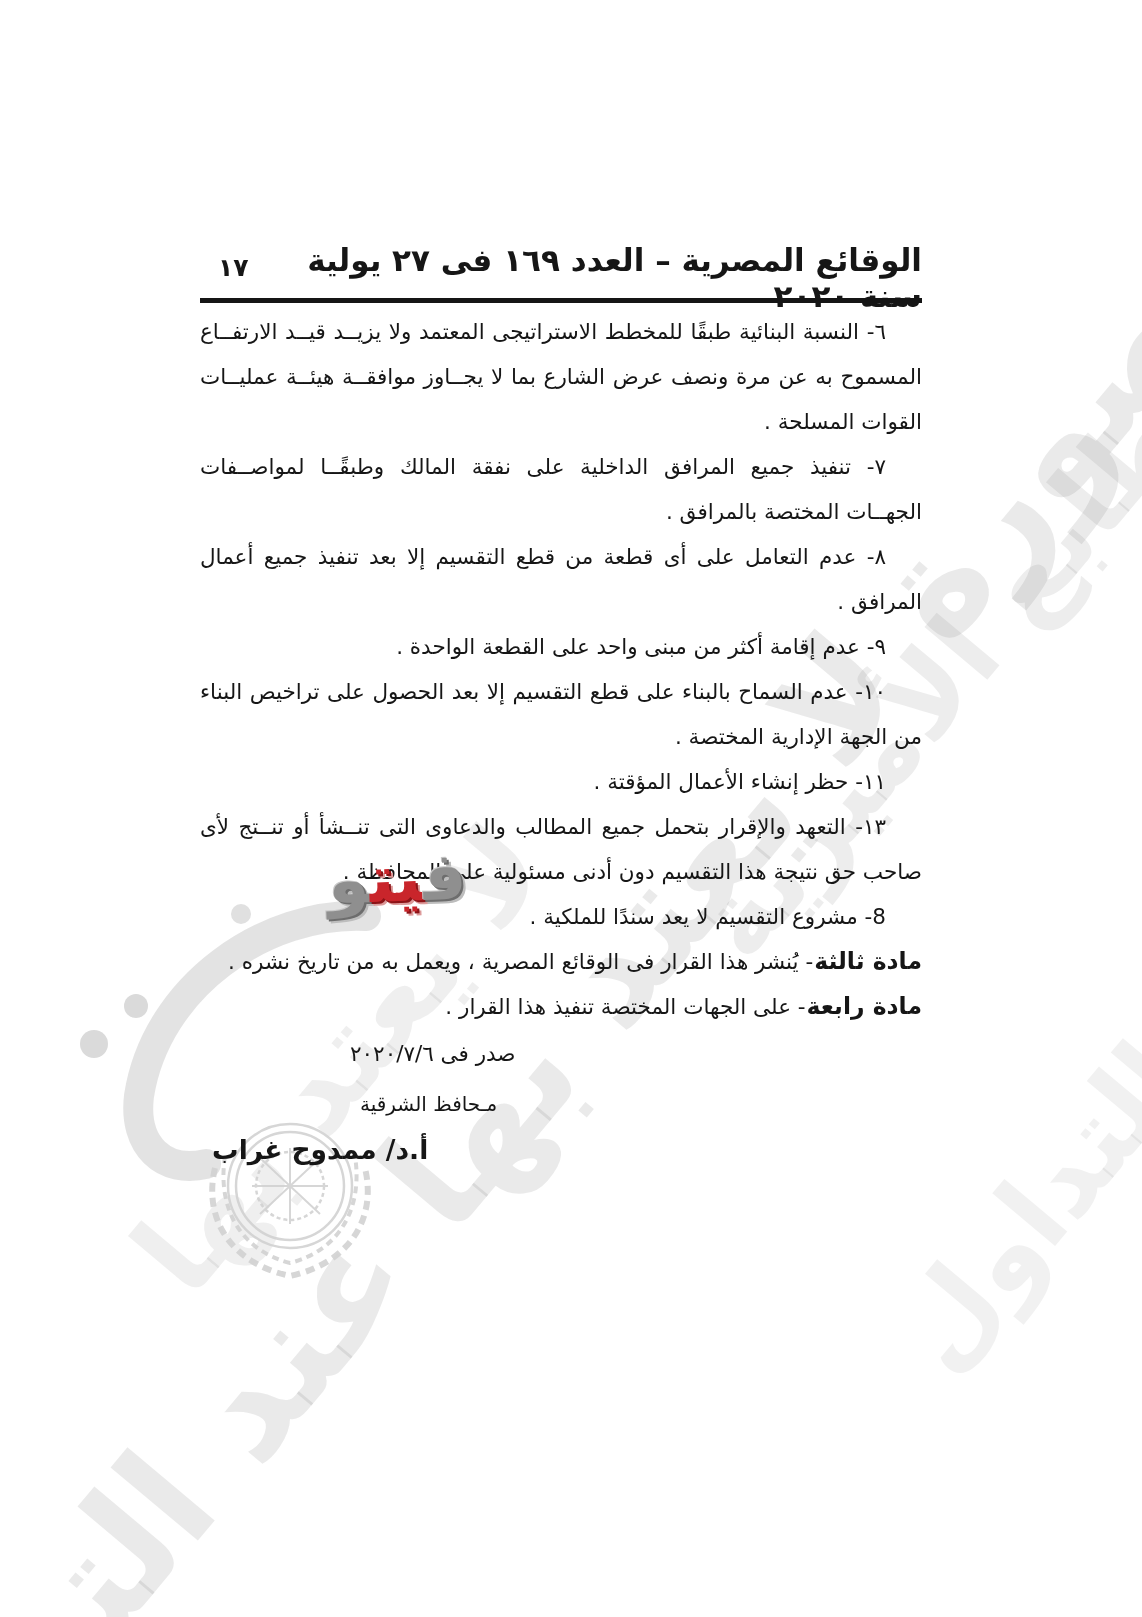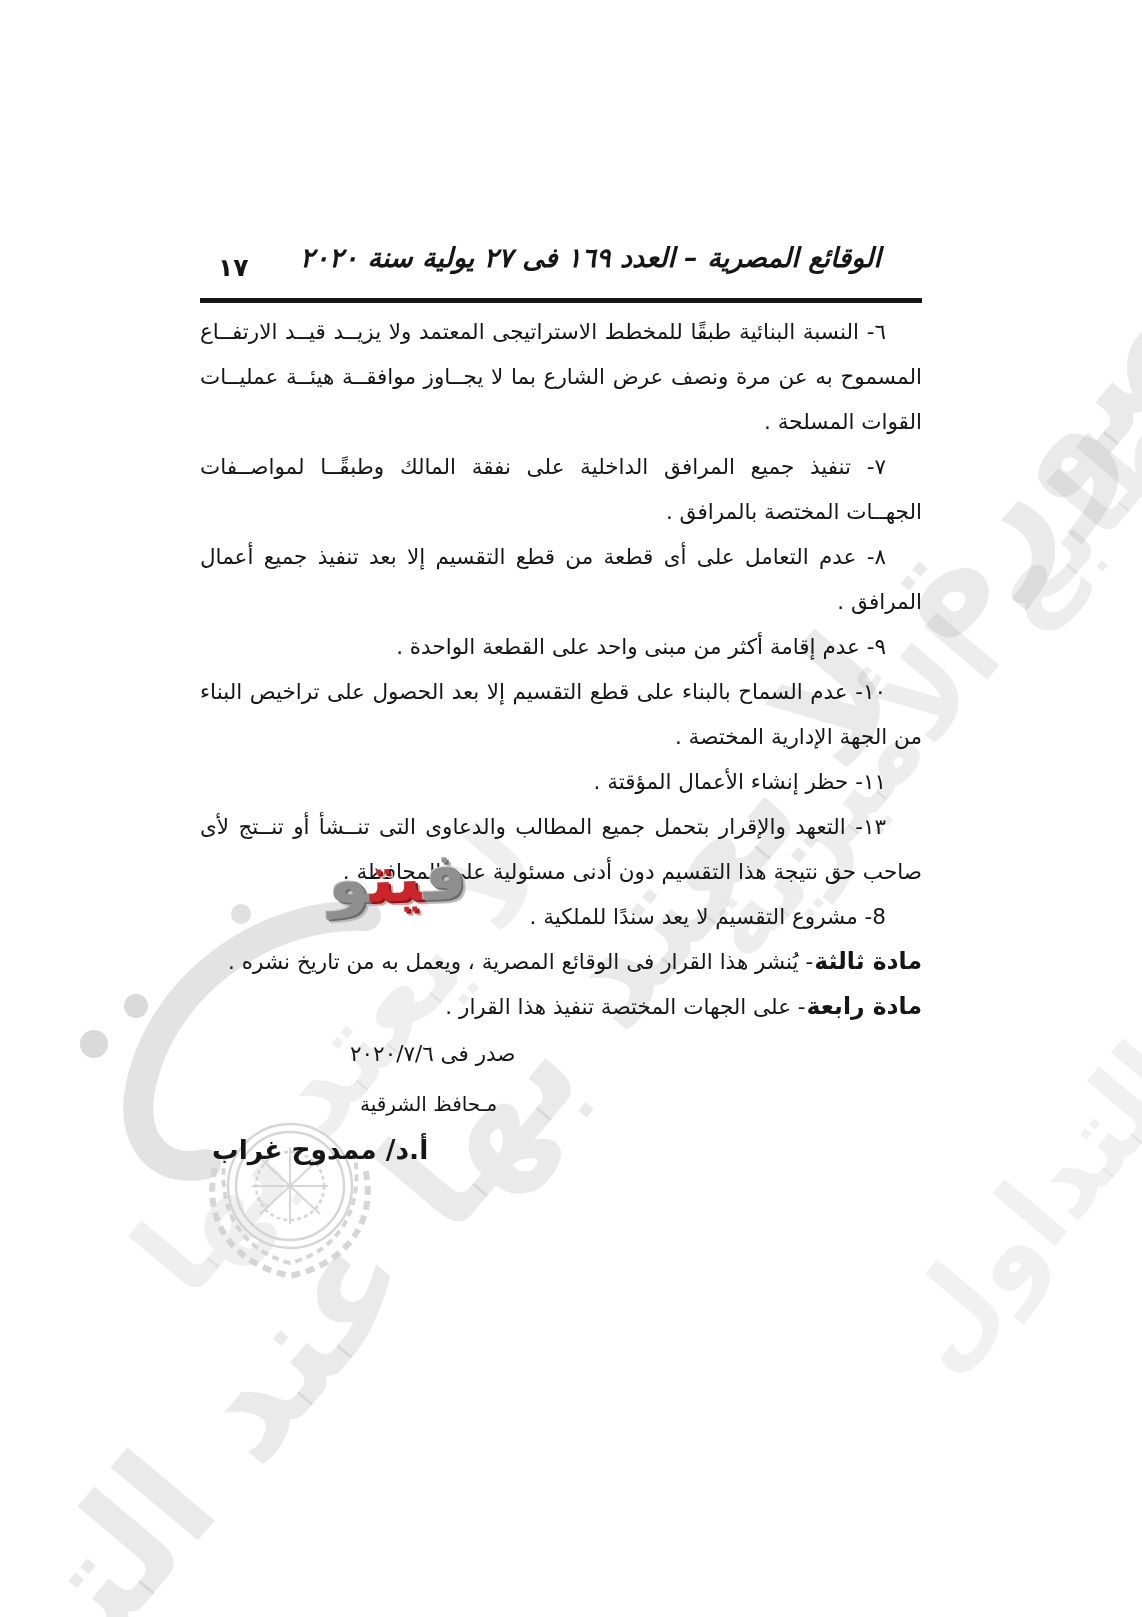--- a/index.html
+++ b/index.html
@@ -26,22 +26,22 @@
   .wm-press{left:640px;top:520px;width:760px;font-size:108px;color:rgba(125,125,125,0.14);}
   .wm-echo{left:-40px;top:990px;width:760px;font-size:118px;color:rgba(125,125,125,0.12);}
   .wm-echo2{left:760px;top:1060px;width:700px;font-size:108px;color:rgba(125,125,125,0.11);}
   .wm-svg{position:absolute;}
   
   .header{
     position:absolute;left:200px;top:242px;width:722px;
     direction:rtl;
   }
   .header-title{
-    display:block;text-align:left;padding-left:100px;
-    font-size:27px;font-weight:bold;letter-spacing:0;font-style:italic;
+    display:block;text-align:right;padding-left:100px;
+    font-size:31px;font-weight:bold;letter-spacing:0;
   }
   .header-pagenum{
     position:absolute;left:18px;top:11px;
     font-size:25px;font-weight:bold;
   }
   .header-rule{
     position:absolute;left:200px;top:298px;width:722px;height:5px;
     background:#151515;
   }
   

